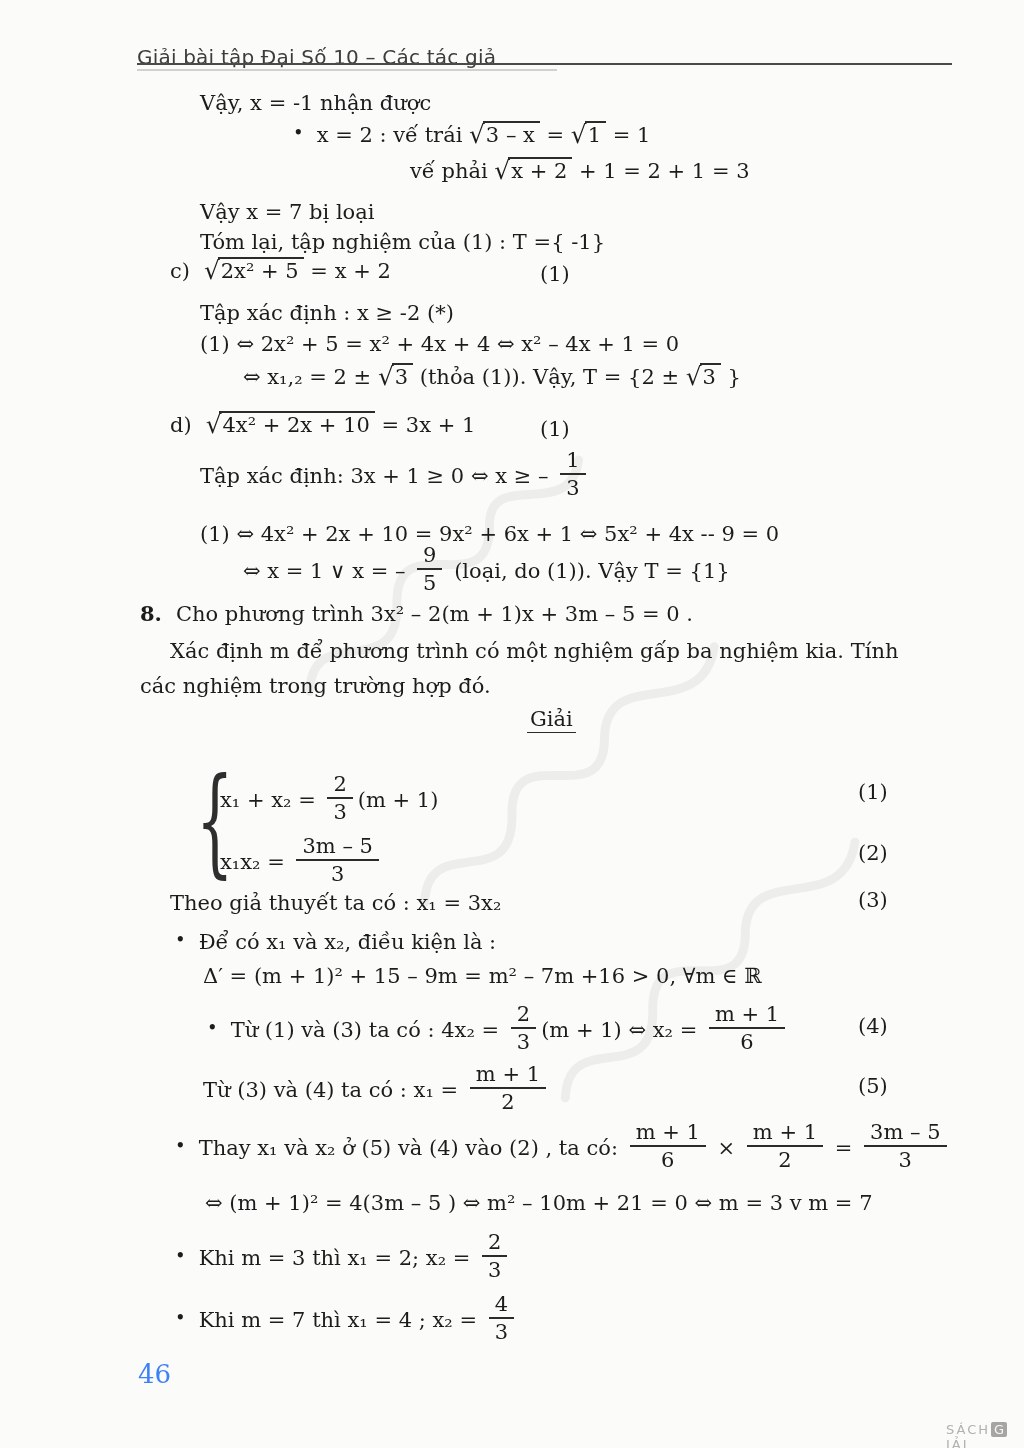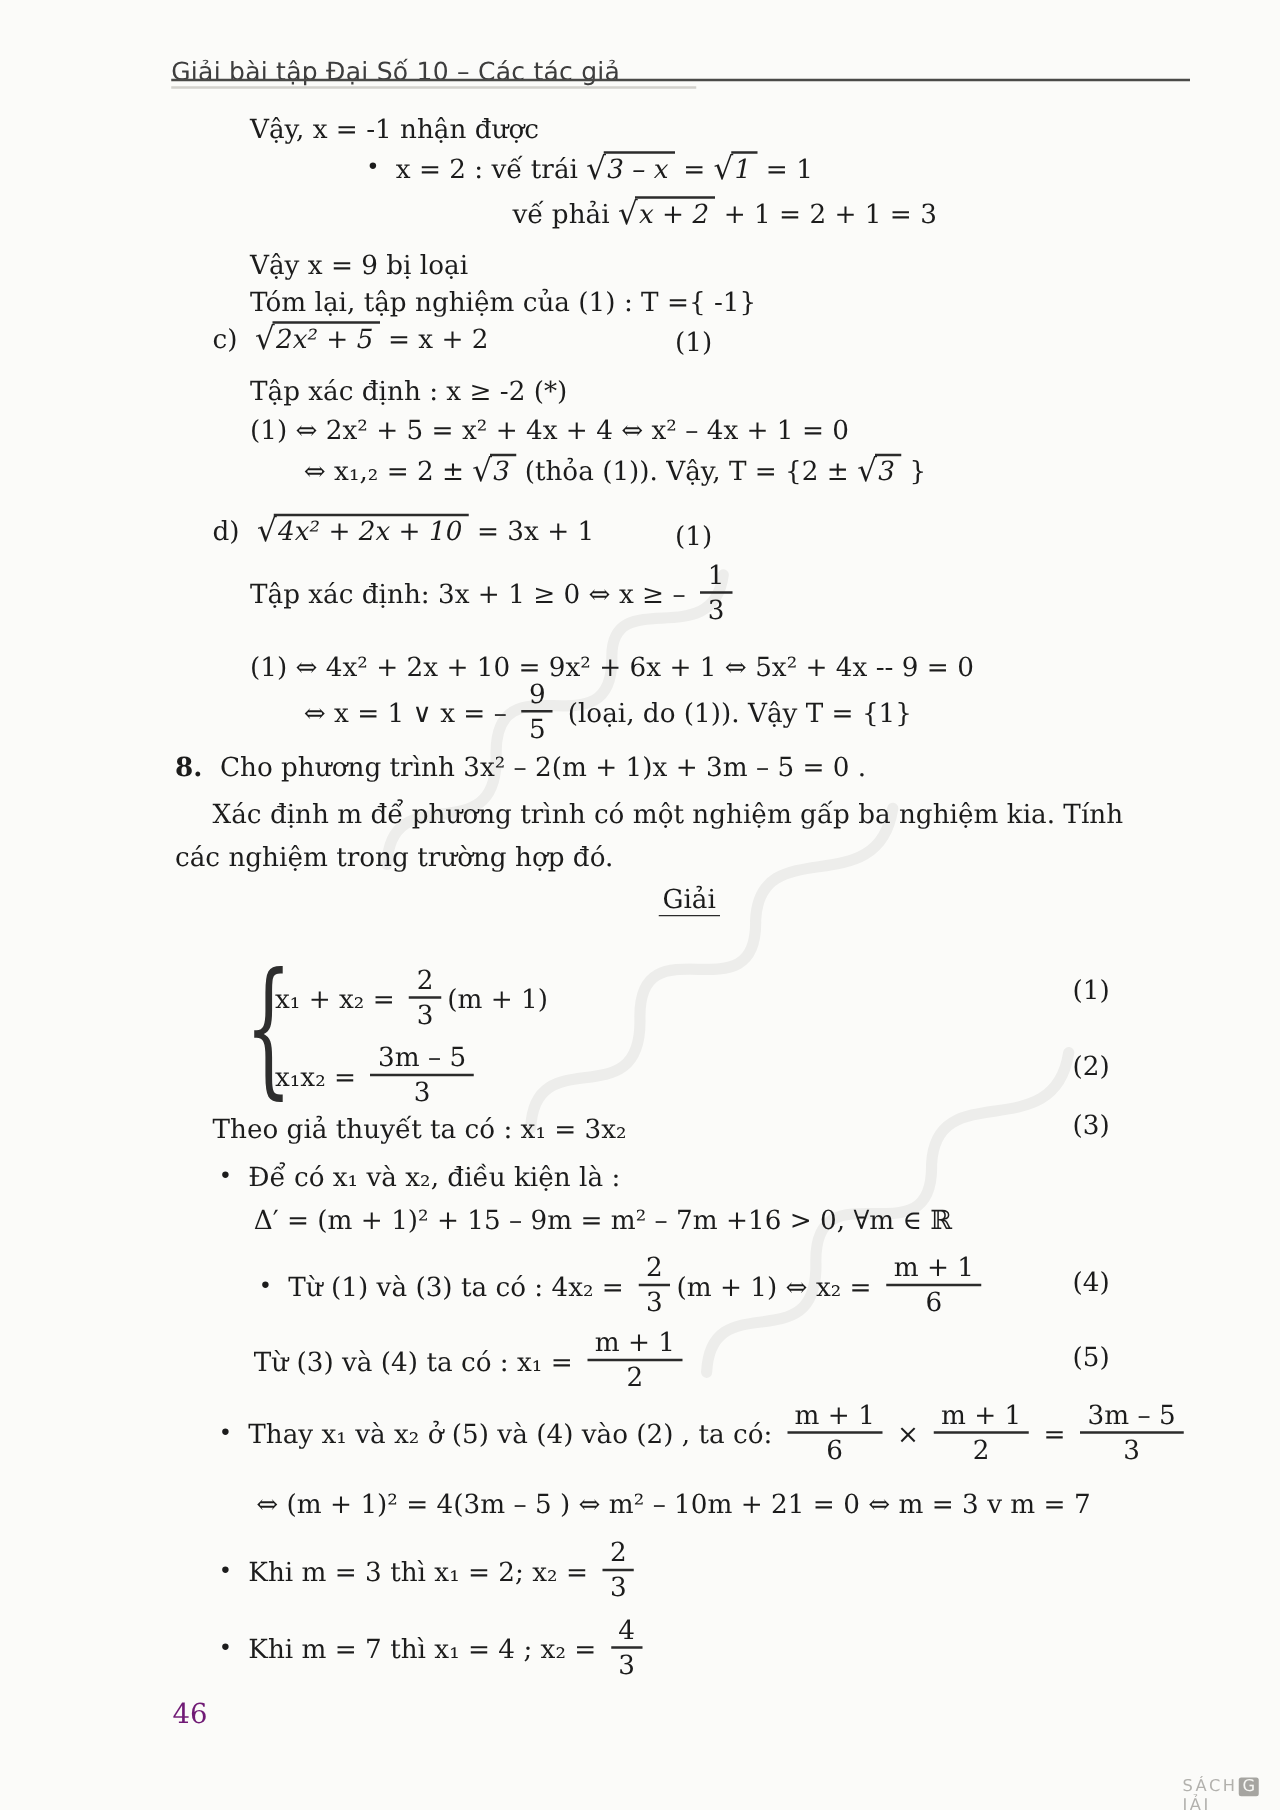--- a/index.html
+++ b/index.html
@@ -19,41 +19,41 @@
     line-height:1.3;
   }
   .hdr{
     font-family:"DejaVu Sans","Liberation Sans",sans-serif;
     font-size:20px;
     color:#3d3d3d;
     letter-spacing:.2px;
   }
   .rule{position:absolute;height:2px;background:#4a4a48;}
   .rule2{position:absolute;height:2px;background:#d2d1cc;}
-  .sqrt{white-space:nowrap;font-style:italic;}
+  .sqrt{white-space:nowrap;}
   .rsym{display:inline-block;font-size:1.18em;line-height:.9;transform:translateY(1px);margin-right:-2px;}
   .radicand{border-top:2px solid #2b2b2b;padding:0 5px 0 3px;}
   .frac{
     display:inline-block;vertical-align:middle;
     text-align:center;margin:0 5px;transform:translateY(-3px);
   }
   .frac .num{display:block;border-bottom:2px solid #2b2b2b;padding:0 6px 2px;line-height:1.05;}
   .frac .den{display:block;padding-top:2px;line-height:1.05;}
   .eqnum{position:absolute;font-size:21px;white-space:nowrap;}
   .bl{display:inline-block;margin-right:13px;font-size:18px;transform:translateY(-3px);}
   .bold{font-weight:bold;}
   .gap{margin-left:14px;}
   .giai-u{border-bottom:1.6px solid #2b2b2b;padding:0 3px 1px;}
   .brace{
     position:absolute;
     font-size:118px;line-height:1;color:#2e2e2e;
     transform:scaleX(.5);transform-origin:left center;
     font-family:"DejaVu Serif",serif;
   }
-  .pagenum{font-size:22px;color:#701a75;}
+  .pagenum{font-size:26px;color:#3b82f6;}
   .logo{
     position:absolute;
     font-family:"DejaVu Sans","Liberation Sans",sans-serif;
     font-size:13px;color:#b2b1ad;letter-spacing:2px;
   }
   .logo-box{
     display:inline-block;background:#a6a5a1;color:#f7f7f4;
     border-radius:2px;padding:0 3px;margin:0 1px;letter-spacing:0;
   }
   .wm{position:absolute;left:390px;top:430px;opacity:.05;transform:rotate(-31deg);transform-origin:center;}
@@ -78,21 +78,21 @@
   <div class="line" style="left:200px;top:90px;">Vậy, x = -1 nhận được</div>
 
   <div class="line" style="left:293px;top:122px;">
     <span class="bl">•</span><span>x = 2 :  vế trái </span><span class="sqrt"><span class="rsym">√</span><span class="radicand">3 – x</span></span><span> = </span><span class="sqrt"><span class="rsym">√</span><span class="radicand">1</span></span><span> = 1</span>
   </div>
 
   <div class="line" style="left:410px;top:158px;">
     <span>vế phải  </span><span class="sqrt"><span class="rsym">√</span><span class="radicand">x + 2</span></span><span> + 1 = 2 + 1 = 3</span>
   </div>
 
-  <div class="line" style="left:200px;top:199px;">Vậy x = 9 bị loại</div>
+  <div class="line" style="left:200px;top:199px;">Vậy x = 7 bị loại</div>
   <div class="line" style="left:200px;top:229px;">Tóm lại, tập nghiệm của (1) : T ={ -1}</div>
 
   <div class="line" style="left:170px;top:258px;">
     <span>c)</span><span class="gap sqrt"><span class="rsym">√</span><span class="radicand">2x² + 5</span></span><span> = x + 2</span>
   </div>
   <div class="eqnum" style="left:540px;top:262px;">(1)</div>
 
   <div class="line" style="left:200px;top:300px;">Tập xác định  : x ≥ -2 (*)</div>
   <div class="line" style="left:200px;top:331px;">(1) ⇔ 2x² + 5 = x² + 4x + 4 ⇔ x² – 4x + 1 = 0</div>
 

